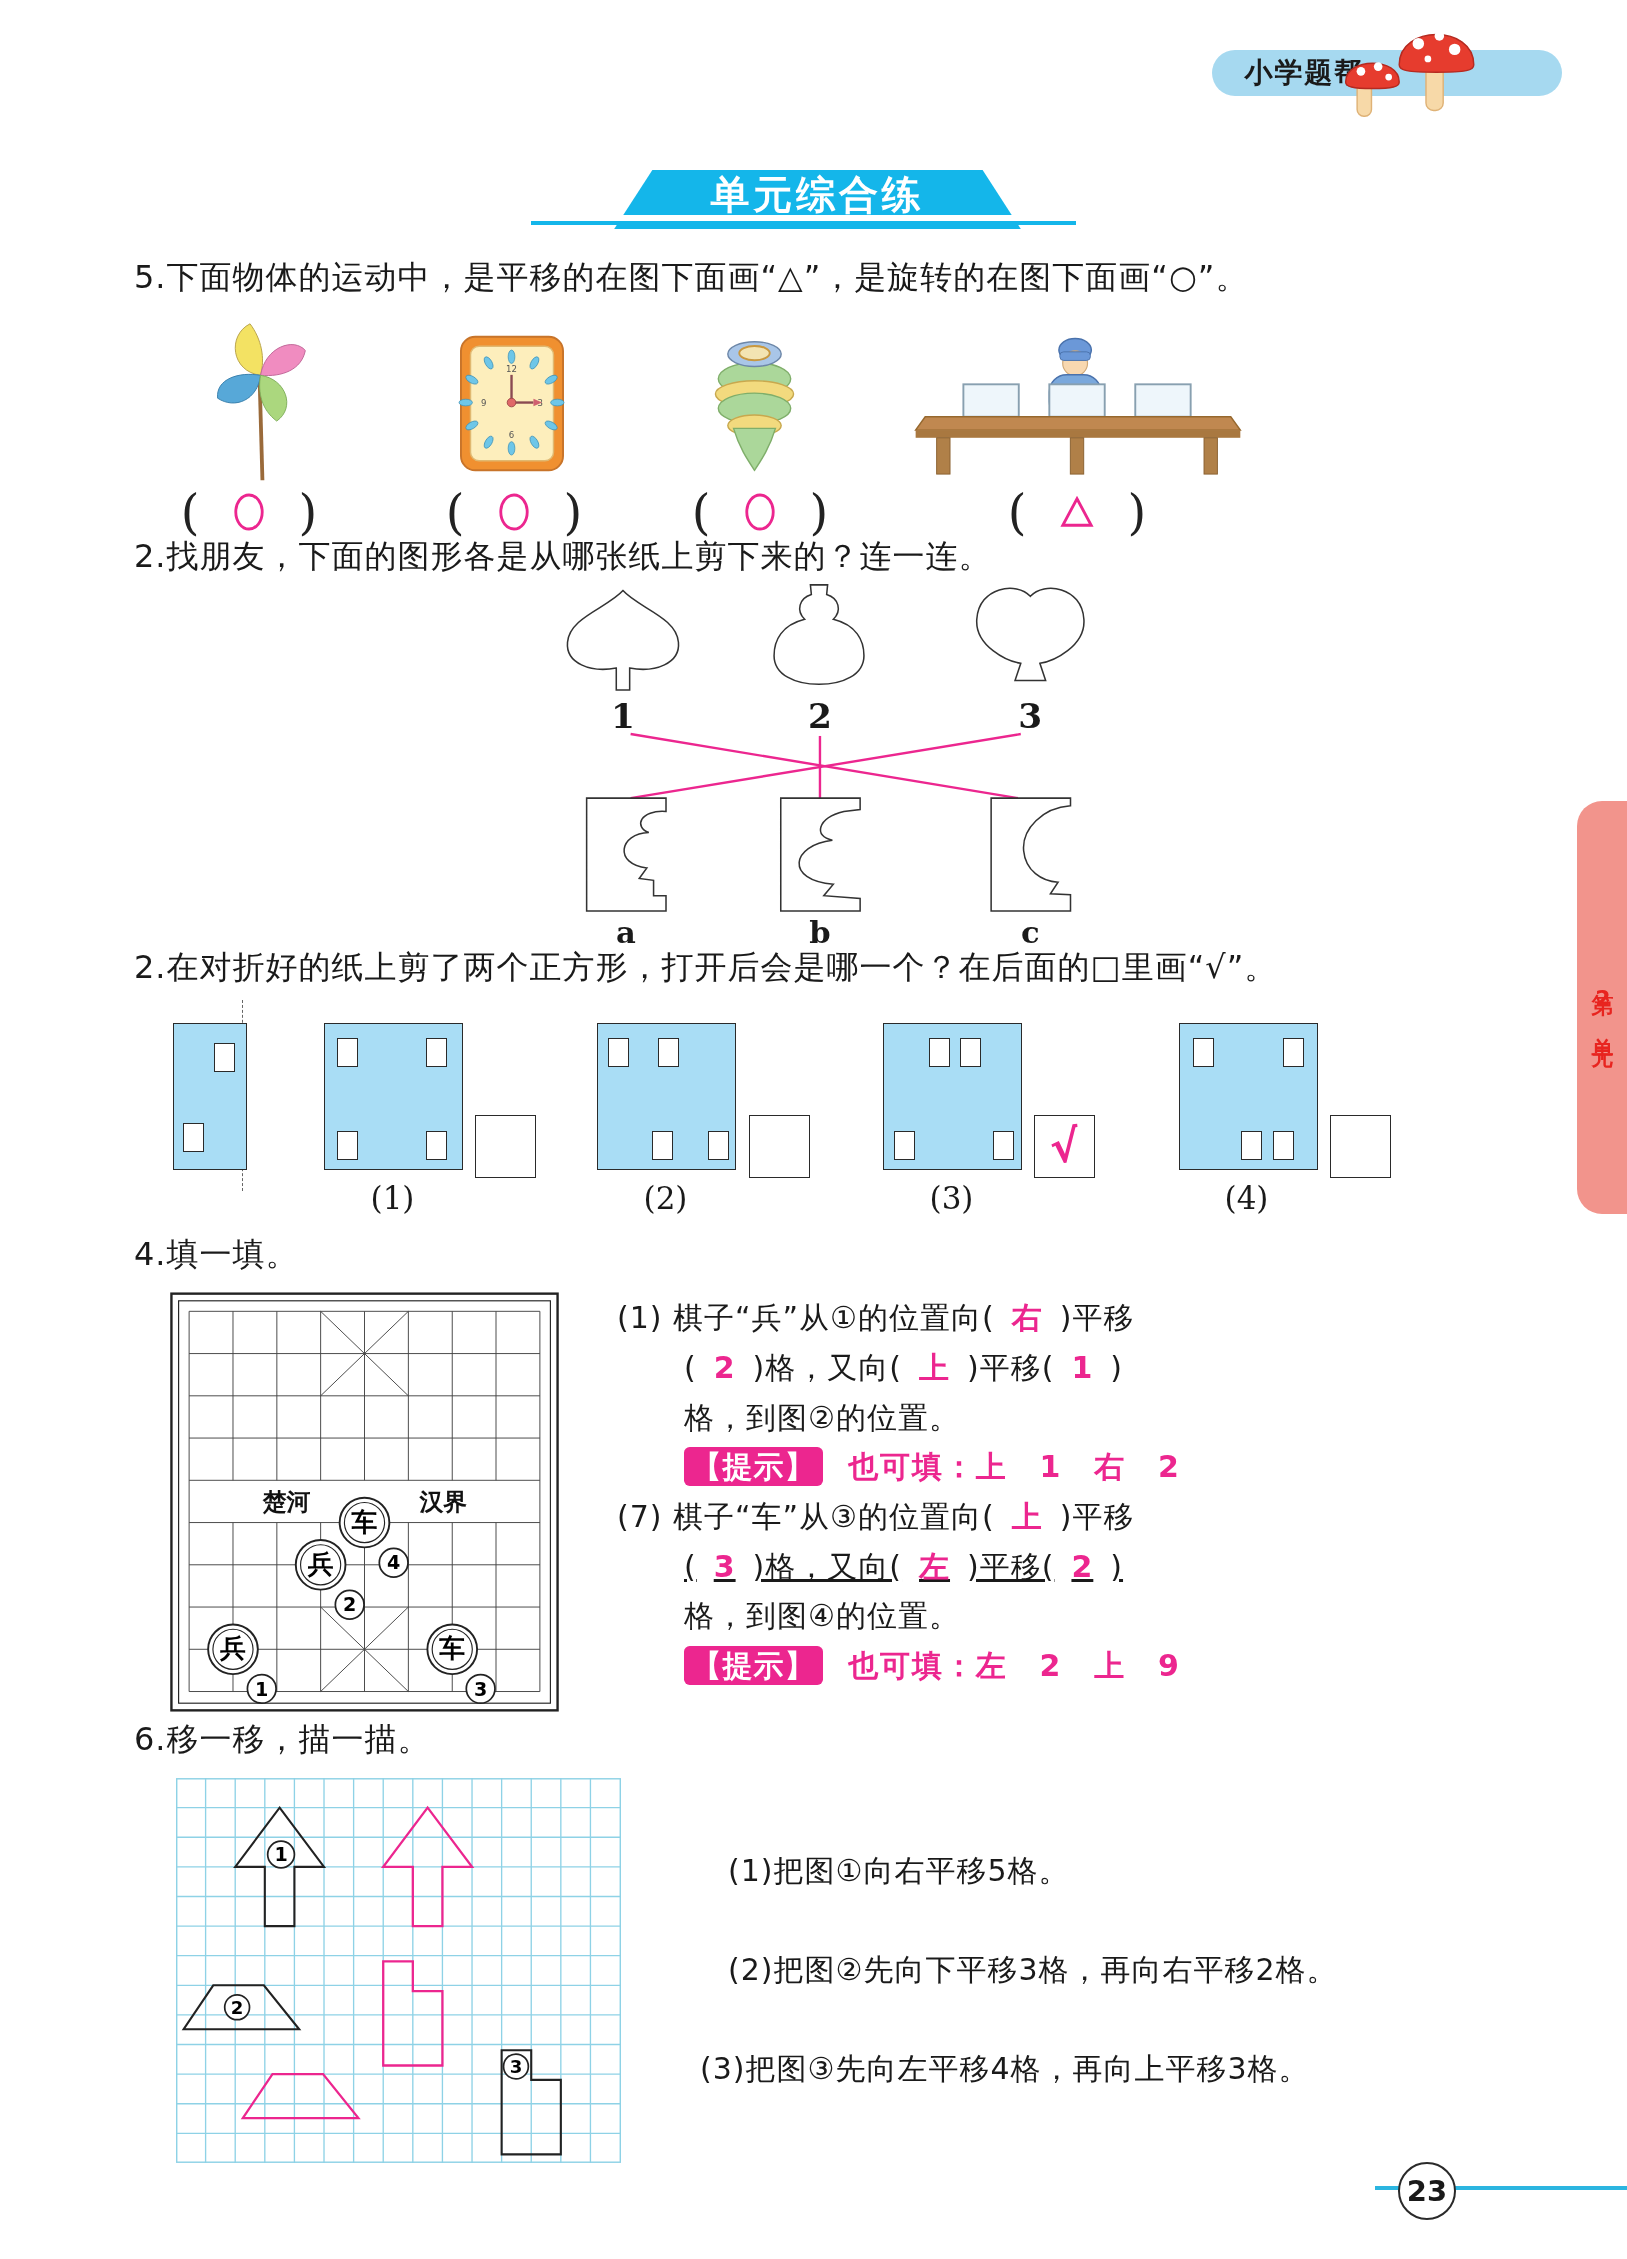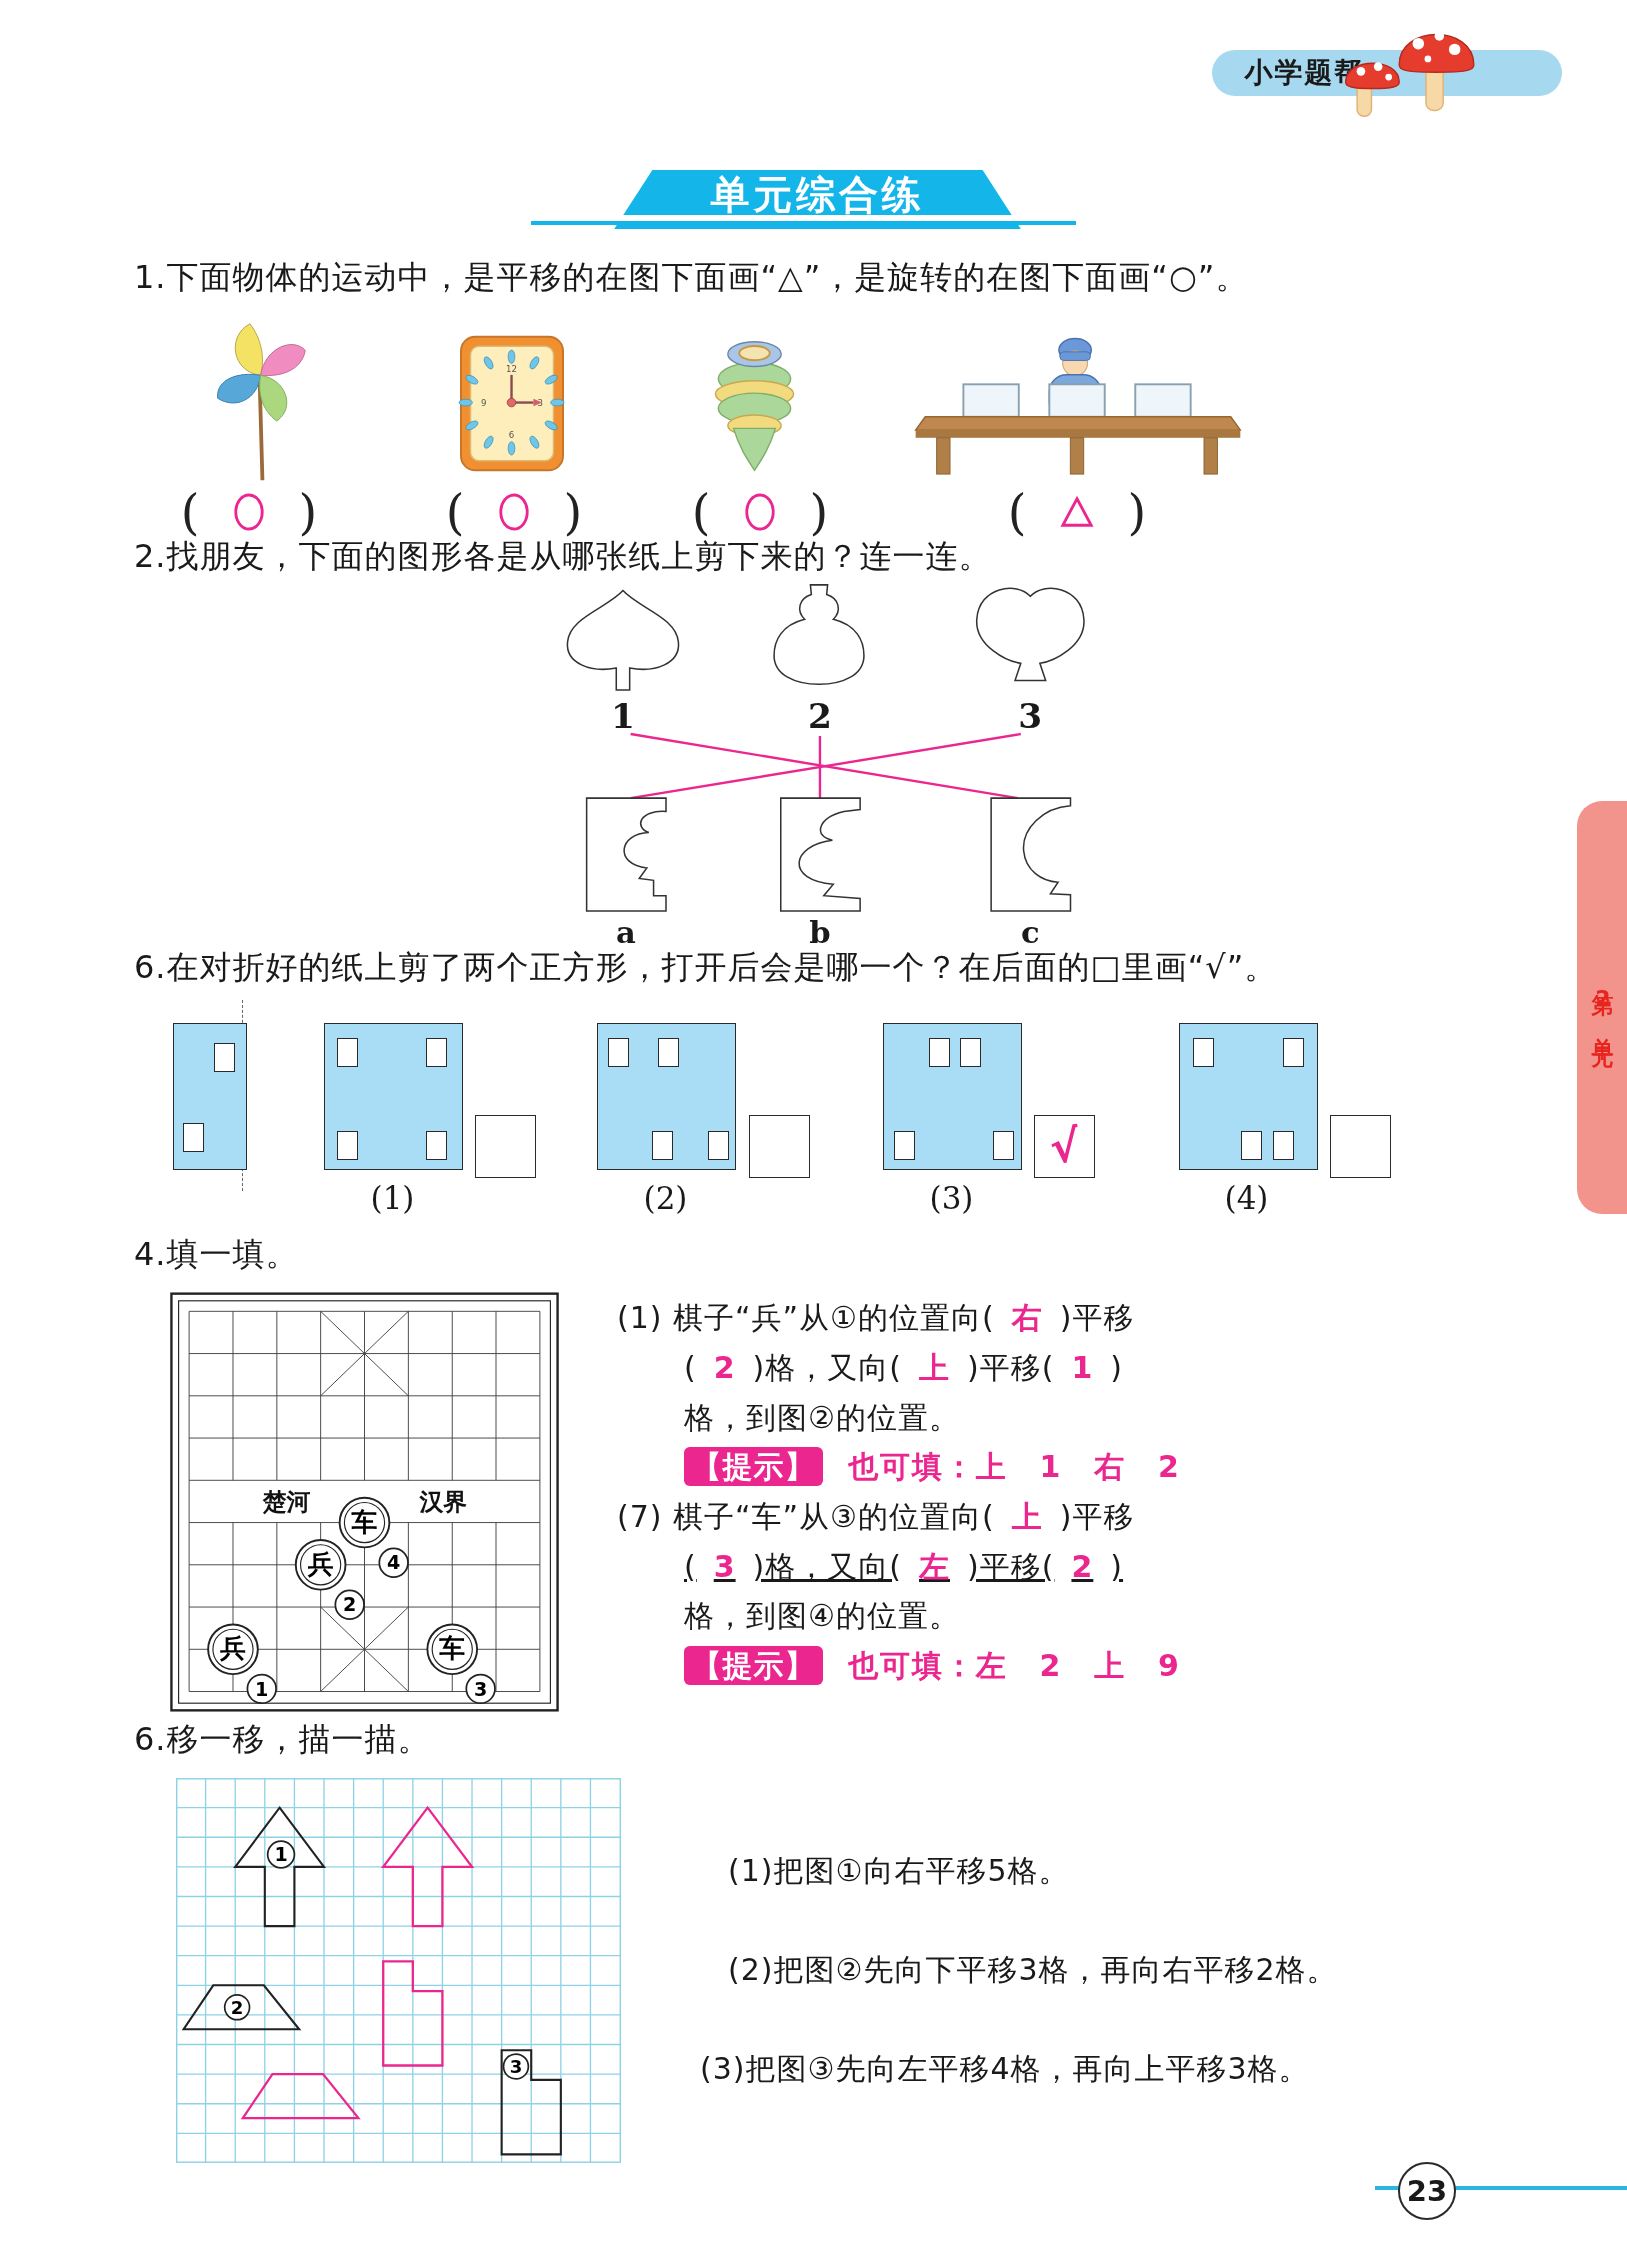--- a/index.html
+++ b/index.html
@@ -49,21 +49,21 @@
       <circle cx="94" cy="48" r="3.5" fill="#fff"></circle>
   </svg>
 
   <svg class="abs" style="left:612px;top:168px;" width="411" height="63" viewBox="0 0 430 66">
     <polygon points="42,2 388,2 428,64 2,64" fill="#14b6ea"></polygon>
   </svg>
   <div class="abs" style="left:531px;top:215px;width:545px;height:5.7px;background:#ffffff;"></div>
   <div class="abs rule" style="left:531px;top:221px;width:545px;height:3.8px;background:#14b6ea;"></div>
   <div class="abs banner-title" style="left:612px;top:173px;width:411px;">单元综合练</div>
 
-  <div class="abs qtext" style="left:134px;top:256px;">1.下面物体的运动中，是平移的在图下面画“△”，是旋转的在图下面画“○”。</div>
+  <div class="abs qtext" style="left:134px;top:256px;">5.下面物体的运动中，是平移的在图下面画“△”，是旋转的在图下面画“○”。</div>
 
   <svg class="abs" style="left:206px;top:320px;" width="110" height="164" viewBox="0 0 115 172">
     <path d="M56,60 L59,168" stroke="#9a6a3a" stroke-width="4"></path>
     <path d="M57,58 C26,54 22,16 46,4 C58,20 62,40 57,58 Z" fill="#f3e263" stroke="#b8a24a" stroke-width="1"></path>
     <path d="M57,58 C62,28 92,18 104,32 C100,52 80,60 57,58 Z" fill="#f08cc0" stroke="#c06898" stroke-width="1"></path>
     <path d="M57,58 C54,84 30,94 12,82 C10,62 34,54 57,58 Z" fill="#57a8d8" stroke="#3a80ac" stroke-width="1"></path>
     <path d="M57,58 C84,62 94,92 74,106 C58,94 54,76 57,58 Z" fill="#abd77e" stroke="#7fae5a" stroke-width="1"></path>
   </svg>
 
   <svg class="abs" style="left:457px;top:331px;" width="110" height="145" viewBox="0 0 115 152">
@@ -172,21 +172,21 @@
       <path d="M257,229 L340,229 L340,241 L323,243 C295,250 291,269 311,273 C268,278 261,315 312,319 L302,331 L340,334 L340,347 L257,347 Z"></path>
       <path d="M477,229 L560,229 L560,237 C531,239 509,261 511,284 C513,305 530,316 547,317 L539,329 L560,330 L560,347 L477,347 Z"></path>
     </g>
     <g font-family="DejaVu Serif, Liberation Serif, serif" font-size="32" font-weight="bold" fill="#1a1a1a" text-anchor="middle">
       <text x="95" y="381">a</text>
       <text x="298" y="381">b</text>
       <text x="518" y="381">c</text>
     </g>
   </svg>
 
-  <div class="abs qtext" style="left:134px;top:946px;">6.在对折好的纸上剪了两个正方形，打开后会是哪一个？在后面的□里画“√”。</div>
+  <div class="abs qtext" style="left:134px;top:946px;">2.在对折好的纸上剪了两个正方形，打开后会是哪一个？在后面的□里画“√”。</div>
 
   <div class="abs" style="left:242px;top:1000px;height:191px;border-left:1.9px dashed #666;"></div>
   <div class="abs bluecard" style="left:173px;top:1023px;width:72px;height:145px;">
     <span class="cutsq" style="left:40px;top:19px;"></span>
     <span class="cutsq" style="left:8.6px;top:99px;"></span>
   </div>
 
   <div class="abs bluecard" style="left:324px;top:1023px;width:137px;height:145px;">
     <span class="cutsq" style="left:12.4px;top:14.3px;"></span>
       <span class="cutsq" style="left:101px;top:14.3px;"></span>

